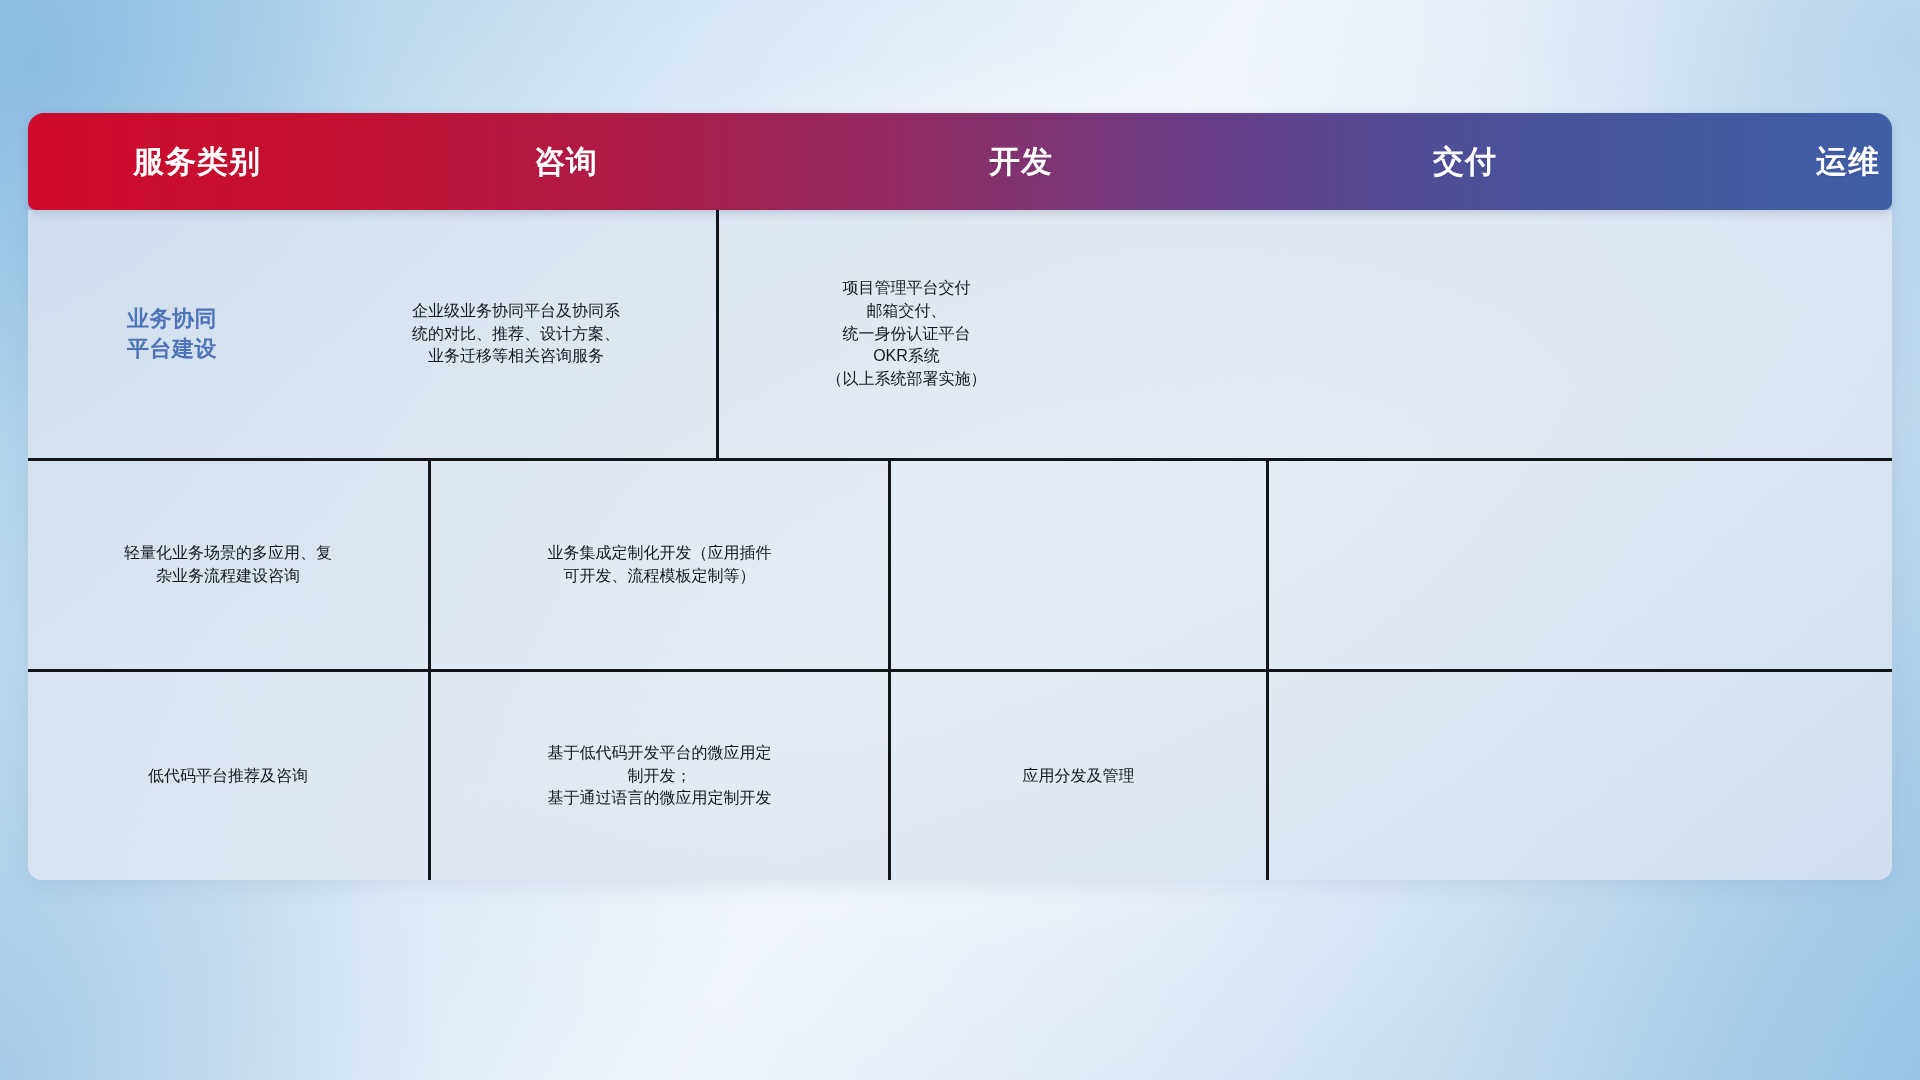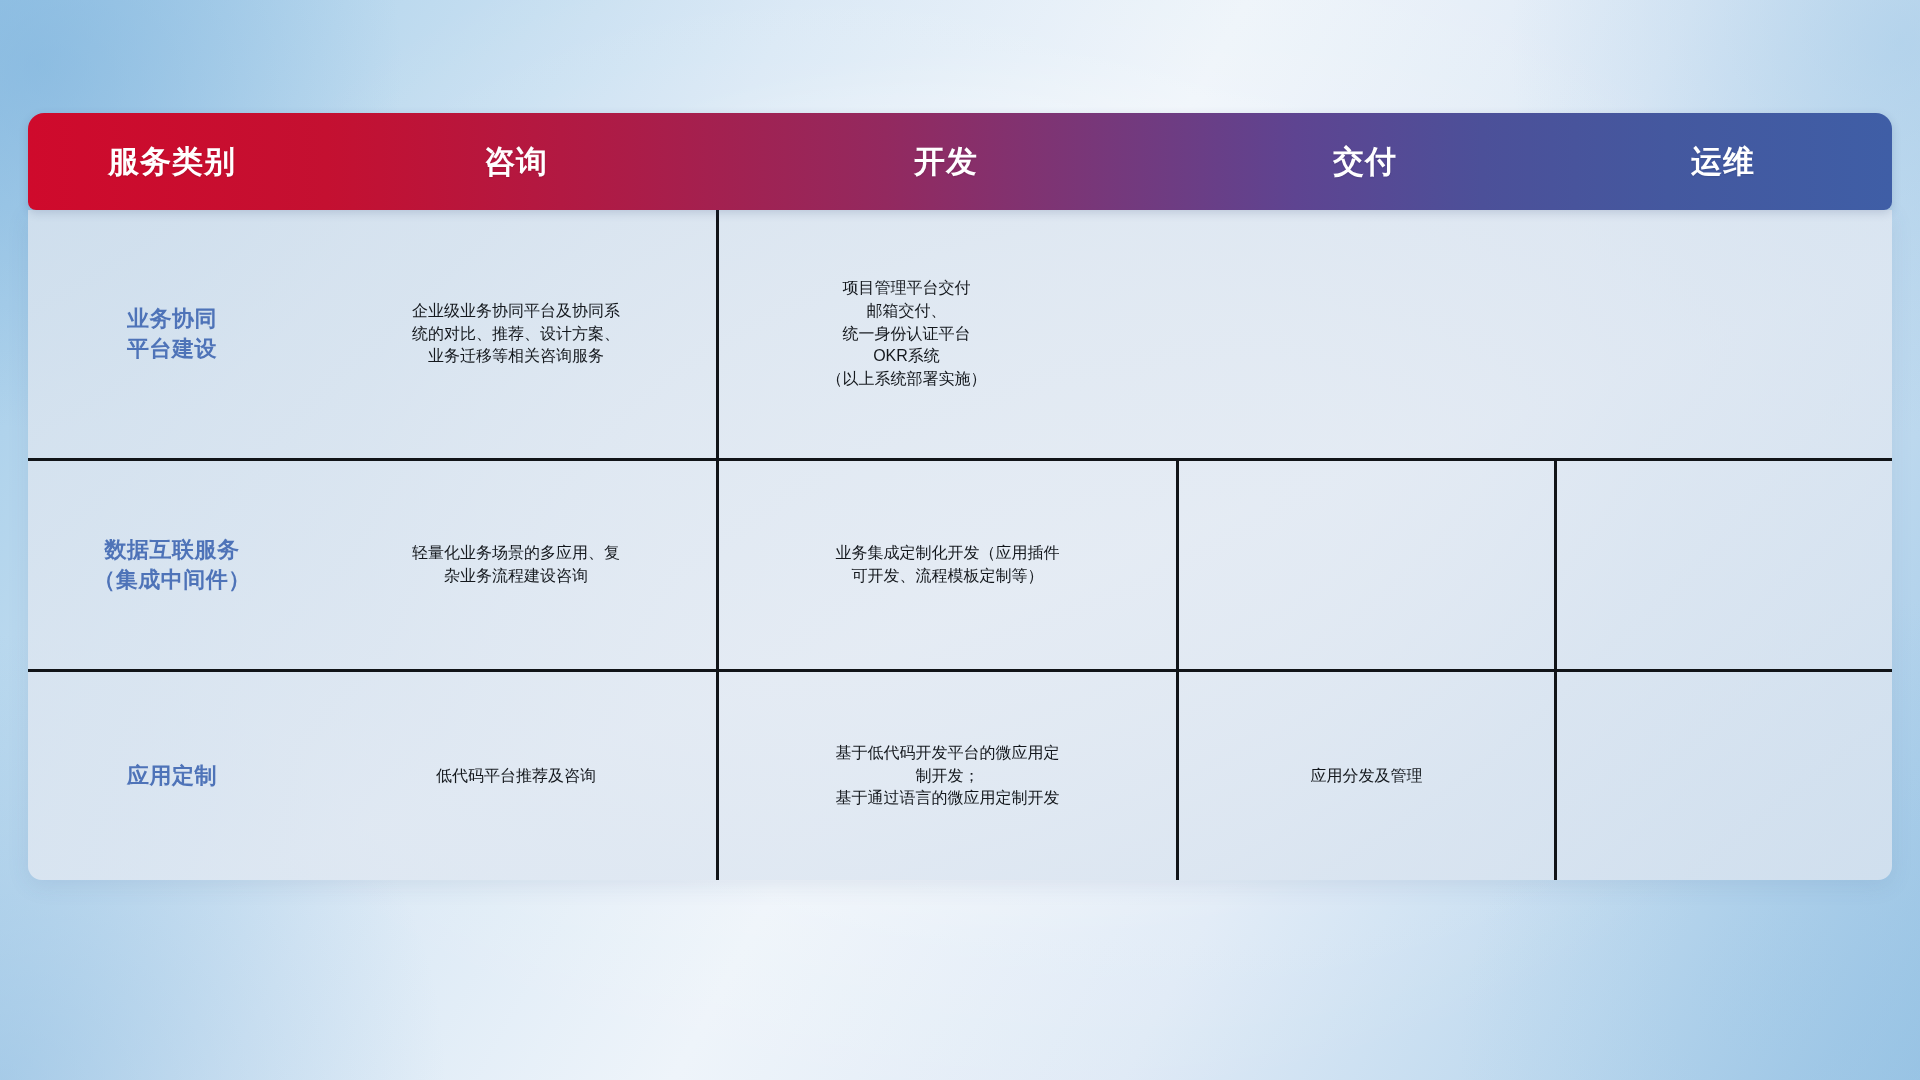--- a/index.html
+++ b/index.html
@@ -47,20 +47,21 @@
     position:relative;z-index:3;
   }
   .th{
     color:#ffffff;
     font-size:31px;
     font-weight:bold;
     text-align:center;
     letter-spacing:1px;
     white-space:nowrap;
     text-shadow:0 1px 2px rgba(0,0,0,0.12);
+    margin-left:25px;
   }
 
   
   .tbody{
     position:relative;
     margin-top:0;
     border-radius:0 0 14px 14px;
     background:linear-gradient(160deg,
         rgba(214,226,238,0.88) 0%,
         rgba(219,229,240,0.86) 28%,
@@ -126,32 +127,29 @@
 统的对比、推荐、设计方案、
 业务迁移等相关咨询服务</div>
         <div class="td c4 vline">项目管理平台交付
 邮箱交付、
 统一身份认证平台
 OKR系统
 （以上系统部署实施）</div>
       </div>
 
       <div class="trow r2">
-        <div class="td cat c1">数据互联服务
-（集成中间件）</div>
         <div class="td c2">轻量化业务场景的多应用、复
 杂业务流程建设咨询</div>
         <div class="td c3 vline">业务集成定制化开发（应用插件
 可开发、流程模板定制等）</div>
         <div class="td c4 vline"></div>
         <div class="td c5 vline"></div>
       </div>
 
       <div class="trow r3">
-        <div class="td cat c1">应用定制</div>
         <div class="td c2">低代码平台推荐及咨询</div>
         <div class="td c3 vline">基于低代码开发平台的微应用定
 制开发；
 基于通过语言的微应用定制开发</div>
         <div class="td c4 vline">应用分发及管理</div>
         <div class="td c5 vline"></div>
       </div>
 
     </div>
   </div>

